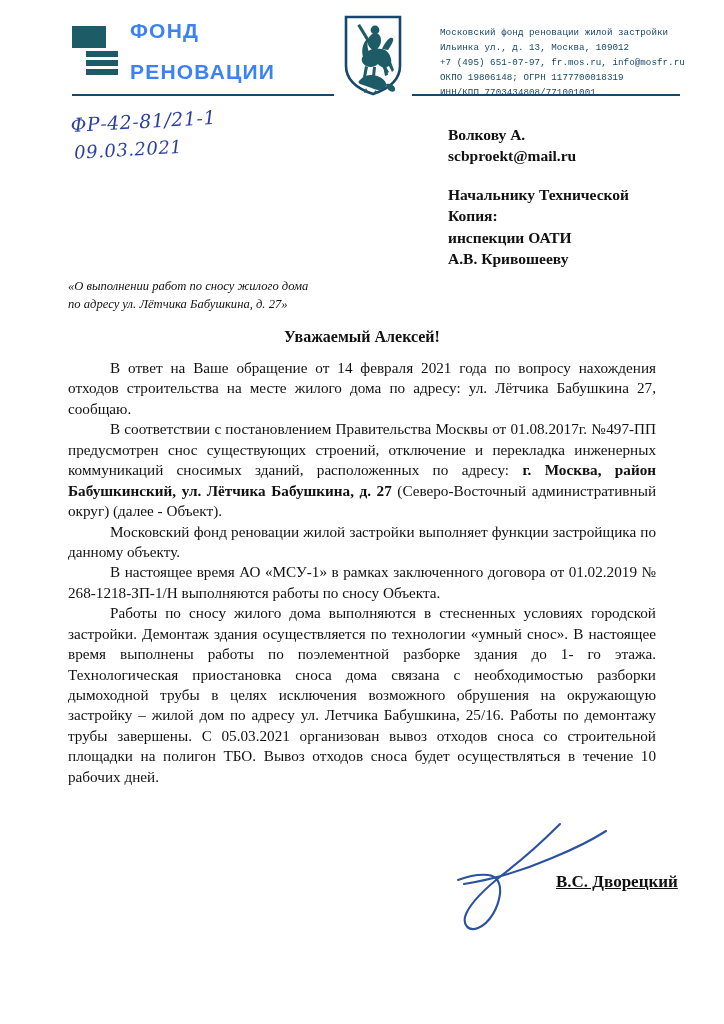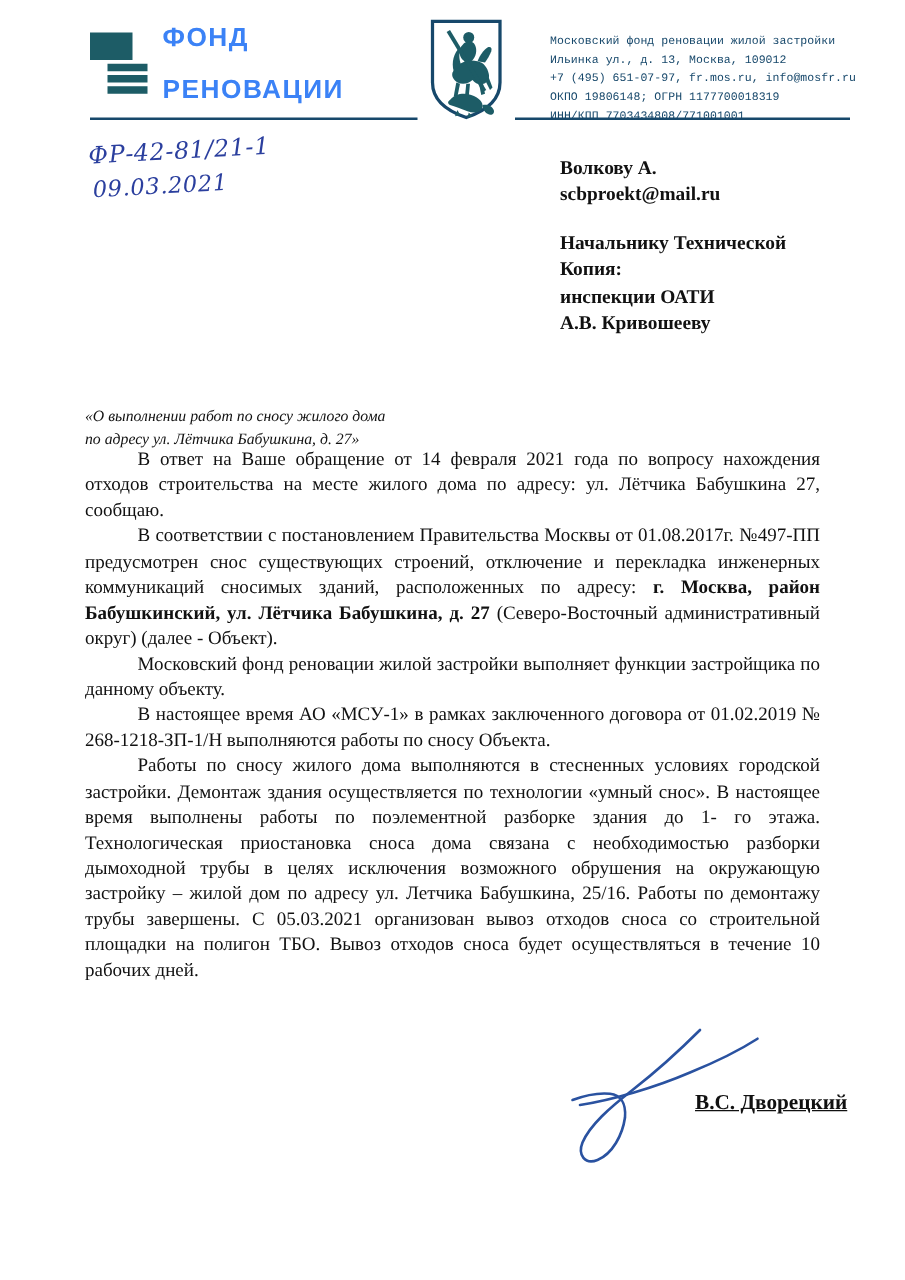--- a/index.html
+++ b/index.html
@@ -126,21 +126,20 @@
 
   
   .subject {
     position: absolute;
     left: 68px;
     top: 277px;
     width: 300px;
     font-style: italic;
     font-size: 12.6px;
     line-height: 1.45;
-    margin-top: 47px;
   }
 
   
   .greeting {
     position: absolute;
     left: 0; right: 0;
     top: 328px;
     text-align: center;
     font-size: 16px;
     font-weight: 700;
@@ -266,20 +265,21 @@
     <div>Копия:</div>
     <div>инспекции ОАТИ</div>
     <div>А.В. Кривошееву</div>
   </div>
 
   <div class="subject">
     <div>«О выполнении работ по сносу жилого дома</div>
     <div>по адресу ул. Лётчика Бабушкина, д. 27»</div>
   </div>
 
+  <div class="greeting">Уважаемый Алексей!</div>
 
   <div class="body-text">
     <p>В ответ на Ваше обращение от 14 февраля 2021 года по вопросу нахождения отходов строительства на месте жилого дома по адресу: ул. Лётчика Бабушкина 27, сообщаю.</p>
     <p><span>В соответствии с постановлением Правительства Москвы от 01.08.2017г. №497-ПП предусмотрен снос существующих строений, отключение и перекладка инженерных коммуникаций сносимых зданий, расположенных по адресу: </span><b>г. Москва, район Бабушкинский, ул. Лётчика Бабушкина, д. 27</b><span> (Северо-Восточный административный округ) (далее - Объект).</span></p>
     <p>Московский фонд реновации жилой застройки выполняет функции застройщика по данному объекту.</p>
     <p>В настоящее время АО «МСУ-1» в рамках заключенного договора от 01.02.2019 № 268-1218-ЗП-1/Н выполняются работы по сносу Объекта.</p>
     <p>Работы по сносу жилого дома выполняются в стесненных условиях городской застройки. Демонтаж здания осуществляется по технологии «умный снос». В настоящее время выполнены работы по поэлементной разборке здания до 1- го этажа. Технологическая приостановка сноса дома связана с необходимостью разборки дымоходной трубы в целях исключения возможного обрушения на окружающую застройку – жилой дом по адресу ул. Летчика Бабушкина, 25/16. Работы по демонтажу трубы завершены. С 05.03.2021 организован вывоз отходов сноса со строительной площадки на полигон ТБО. Вывоз отходов сноса будет осуществляться в течение 10 рабочих дней.</p>
   </div>
 
 

